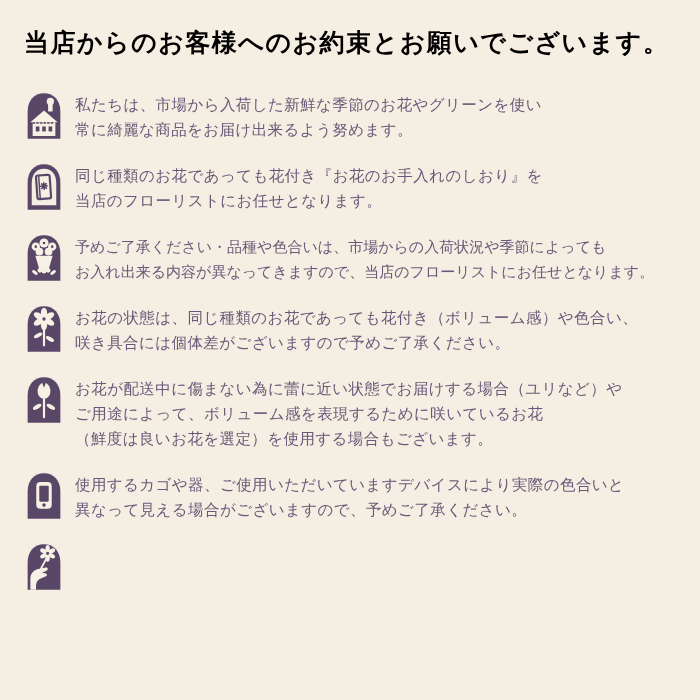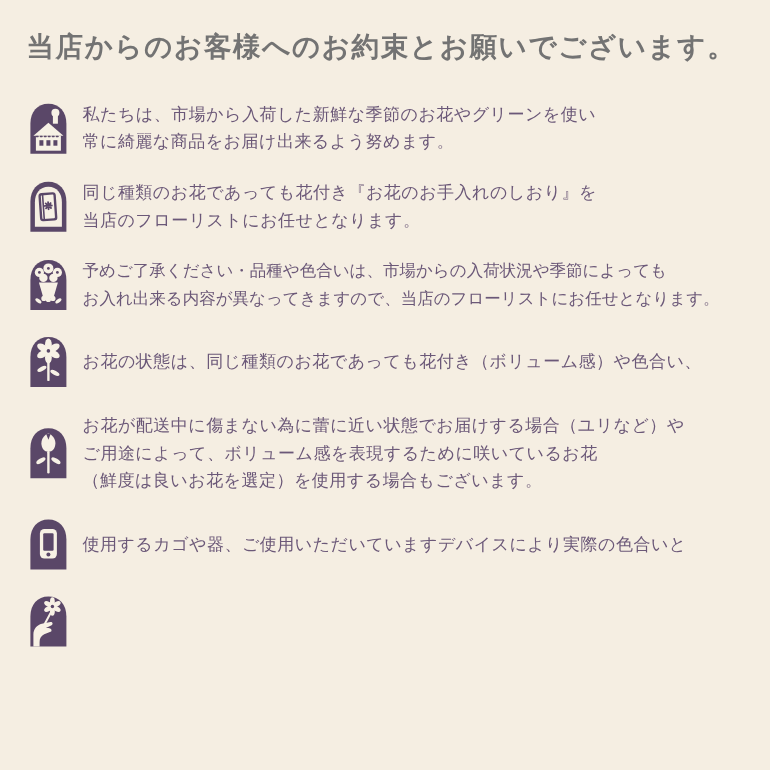--- a/index.html
+++ b/index.html
@@ -11,28 +11,28 @@
   }
   .page{
     box-sizing:border-box;
     width:700px;height:700px;
     padding:26px 14px 0 24px;
   }
   .page-title{
     margin:0 0 32px 0;
     font-size:25px;
     font-weight:bold;
-    color:#737373;
+    color:#000000;
     letter-spacing:1.5px;
     white-space:nowrap;
   }
   .promise-list{list-style:none;margin:0;padding:0;}
   .promise-item{
     display:flex;
-    align-items:center;
+    align-items:flex-start;
     margin:0 0 20px 0;
   }
   .promise-item.last{margin-top:6px;}
   .item-icon{
     flex:0 0 auto;
     width:40px;height:50px;
     margin-right:11px;
     display:block;
   }
   .item-icon svg{display:block;width:40px;height:50px;}
@@ -137,20 +137,21 @@
           </g>
           <circle class="ic-fg" cx="22" cy="15" r="3.6"></circle>
           <circle class="ic-bg" cx="22" cy="15" r="1.8"></circle>
           <path class="ic-line" stroke-width="2.4" d="M22 22 L22 44"></path>
           <ellipse class="ic-fg" cx="15.5" cy="33" rx="5" ry="2.1" transform="rotate(-28 15.5 33)"></ellipse>
           <ellipse class="ic-fg" cx="28.5" cy="37" rx="5" ry="2.1" transform="rotate(28 28.5 37)"></ellipse>
         </svg>
       </span>
       <div class="item-text">
         <div>お花の状態は、同じ種類のお花であっても花付き（ボリューム感）や色合い、</div>
+        <div>咲き具合には個体差がございますので予めご了承ください。</div>
       </div>
     </li>
 
     <li class="promise-item">
       <span class="item-icon">
         <svg viewBox="0 0 44 52">
           <path class="ic-bg" d="M22 1 C11 1 4 9 4 21 L4 51 L40 51 L40 21 C40 9 33 1 22 1 Z"></path>
           <path class="ic-fg" d="M22 6 C17.5 8 15 12 15 16 C15 21 18 24.5 22 24.5 C26 24.5 29 21 29 16 C29 12 26.5 8 22 6 Z"></path>
           <polygon class="ic-bg" points="19.6,6.2 24.4,6.2 22,12.5"></polygon>
           <path class="ic-line" stroke-width="2.4" d="M22 25 L22 45"></path>
@@ -170,20 +171,21 @@
       <span class="item-icon">
         <svg viewBox="0 0 44 52">
           <path class="ic-bg" d="M22 1 C11 1 4 9 4 21 L4 51 L40 51 L40 21 C40 9 33 1 22 1 Z"></path>
           <rect class="ic-fg" x="13.5" y="10.5" width="17" height="29.5" rx="4.5"></rect>
           <rect class="ic-bg" x="16.8" y="14.8" width="10.4" height="17.4" rx="1.2"></rect>
           <circle class="ic-bg" cx="22" cy="36" r="2"></circle>
         </svg>
       </span>
       <div class="item-text">
         <div>使用するカゴや器、ご使用いただいていますデバイスにより実際の色合いと</div>
+        <div>異なって見える場合がございますので、予めご了承ください。</div>
       </div>
     </li>
 
     <li class="promise-item last">
       <span class="item-icon">
         <svg viewBox="0 0 44 52">
           <path class="ic-bg" d="M22 1 C11 1 4 9 4 21 L4 51 L40 51 L40 21 C40 9 33 1 22 1 Z"></path>
           <g>
             <ellipse class="ic-fg" cx="26" cy="6.2" rx="2.4" ry="4.4"></ellipse>
             <ellipse class="ic-fg" cx="26" cy="15.8" rx="2.4" ry="4.4"></ellipse>

